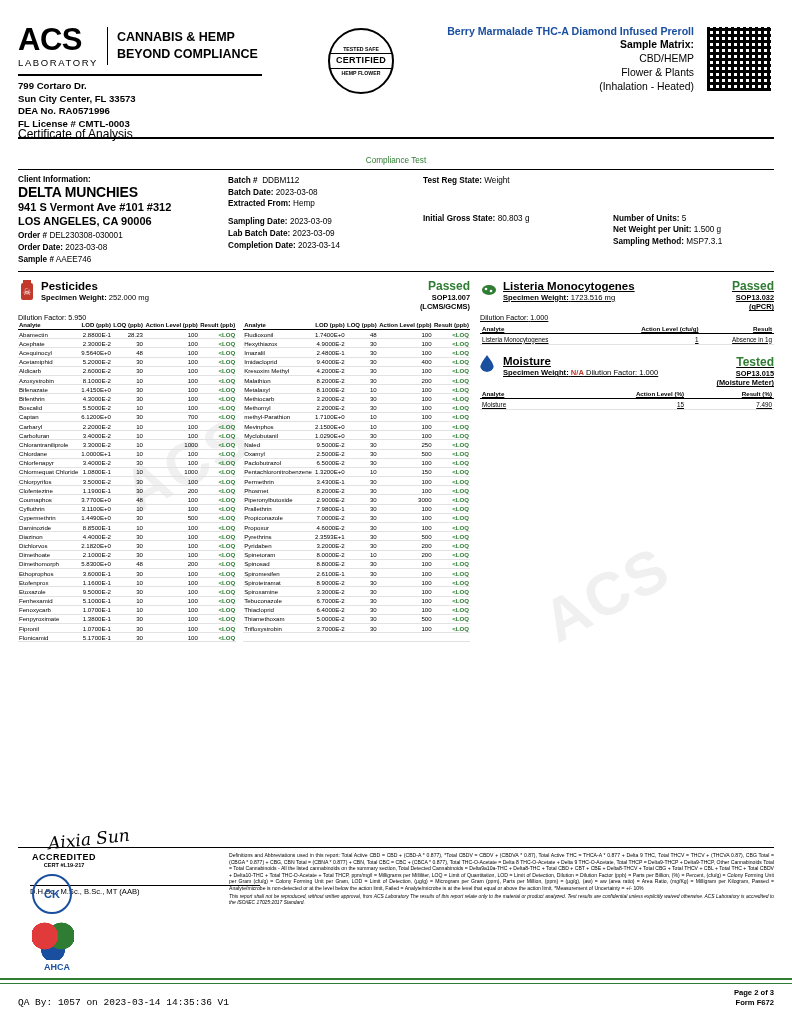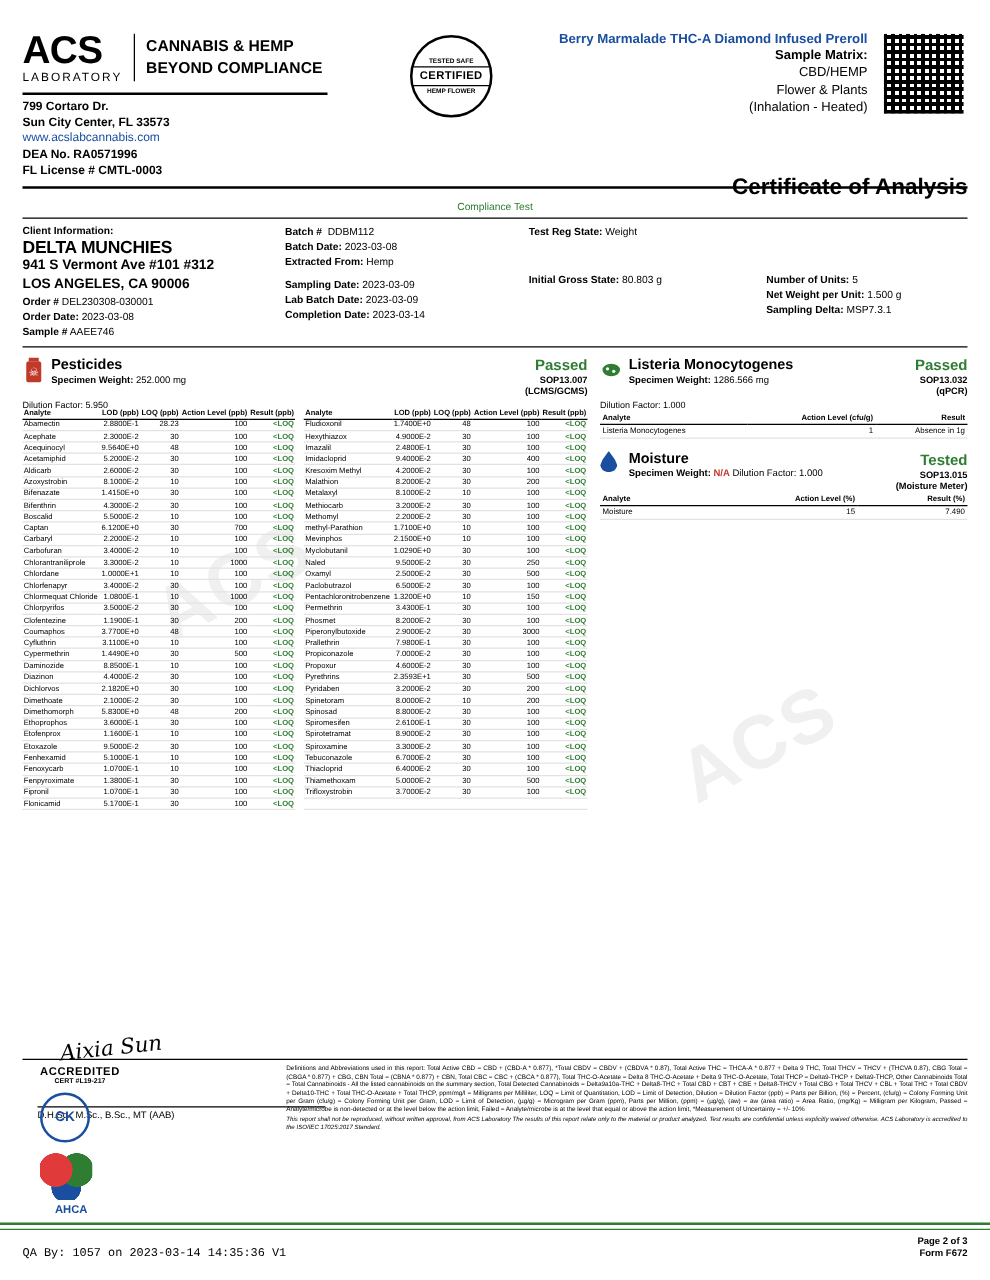--- a/index.html
+++ b/index.html
@@ -41,41 +41,41 @@
   .prod .name { color:#1a4fa0; font-weight:bold; font-size:10.6px; }
   .prod .sm { font-weight:bold; }
   .qr { width:70px; height:70px; background:
       repeating-linear-gradient(90deg,#000 0 3px,#fff 3px 6px),
       repeating-linear-gradient(0deg,#000 0 3px,#fff 3px 6px);
       background-blend-mode:multiply; border:3px solid #fff; }
 
   .rule-main { border-top:2px solid #000; margin:6px 0 0 0; }
 
   
-  .coa-title { text-align:right; font-size:18px; font-weight:bold; margin-top:-26px; }
-  .coa-sub { text-align:center; font-size:8.2px; color:#2e7d32; margin-top:1px; }
+  .coa-title { text-align:left; font-size:12px; font-weight:normal; margin-top:-26px; }
+  .coa-sub { text-align:center; font-size:8.2px; color:#2e7d32; margin-top:15px; }
   .rule-thin { border-top:1px solid #000; margin-top:4px; }
 
   
   .info { display:flex; font-size:8.2px; padding-top:5px; position:relative; z-index:2; }
   .info-col1 { width:210px; }
   .info-col2 { width:195px; }
   .info-col3 { flex:1; }
   .ci-label { font-size:8.2px; font-weight:bold; }
   .client-name { font-size:14px; font-weight:bold; letter-spacing:-0.2px; }
   .client-addr { font-size:11px; font-weight:bold; line-height:1.3; }
   .kv { line-height:1.45; }
   .kv b { font-weight:bold; }
   .kv .val { font-weight:normal; }
   .rule-thin2 { border-top:1px solid #000; margin-top:5px; }
 
   
   .body-cols { display:flex; position:relative; z-index:2; margin-top:4px; }
   .left-col { width:452px; }
-  .right-col { flex:1; padding-left:10px; }
+  .right-col { flex:1; padding-left:10px;text-decoration:underline; }
 
   .sect-head { display:flex; align-items:flex-start; }
   .sect-icon { width:18px; height:20px; margin-right:5px; flex:none; }
   .sect-title { font-size:11.5px; font-weight:bold; }
   .sect-sub { font-size:7.6px; margin-top:1px; }
   .sect-sub b { font-weight:bold; }
   .pass { color:#2e7d32; font-weight:bold; font-size:12px; text-align:right; line-height:1.1; }
   .passsm { font-size:7.4px; color:#000; font-weight:bold; text-align:right; }
   .tested { color:#2e7d32; font-weight:bold; font-size:12px; text-align:right; }
   .sect-head-row { display:flex; justify-content:space-between; align-items:flex-start; }
@@ -149,21 +149,20 @@
         <div class="logo-div"></div>
         <div class="logo-right">
           <div>CANNABIS &amp; HEMP</div>
           <div>BEYOND COMPLIANCE</div>
         </div>
       </div>
       <div class="logo-rule"></div>
       <div class="addr">
         <div>799 Cortaro Dr.</div>
         <div>Sun City Center, FL 33573</div>
-        <div class="blue">www.acslabcannabis.com</div>
         <div class="lic">DEA No. RA0571996</div>
         <div class="lic">FL License # CMTL-0003</div>
       </div>
     </div>
 
     <div class="seal-wrap">
       <div class="seal">
         <div>TESTED SAFE</div>
         <div class="mid">CERTIFIED</div>
         <div>HEMP FLOWER</div>
@@ -210,21 +209,21 @@
     <div class="info-col3">
       <div class="kv"><b>Test Reg State:</b> <span class="val">Weight</span></div>
       <div style="height:26px"></div>
       <div style="display:flex">
         <div style="width:190px">
           <div class="kv"><b>Initial Gross State:</b> <span class="val">80.803 g</span></div>
         </div>
         <div>
           <div class="kv"><b>Number of Units:</b> <span class="val">5</span></div>
           <div class="kv"><b>Net Weight per Unit:</b> <span class="val">1.500 g</span></div>
-          <div class="kv"><b>Sampling Delta:</b> <span class="val">MSP7.3.1</span></div>
+          <div class="kv"><b>Sampling Method:</b> <span class="val">MSP7.3.1</span></div>
         </div>
       </div>
     </div>
   </div>
   <div class="rule-thin2"></div>
 
   <div class="body-cols">
 
     <div class="left-col">
       <div class="sect-head-row" style="padding-top:4px">
@@ -718,21 +717,21 @@
           <div class="sect-head">
             <div class="sect-icon">
               <svg viewBox="0 0 18 20" width="18" height="20">
                   <ellipse cx="9" cy="10" rx="7" ry="5" fill="#2e7d32"></ellipse>
                   <circle cx="6" cy="9" r="1.3" fill="#fff"></circle>
                   <circle cx="11" cy="11" r="1.3" fill="#fff"></circle>
                 </svg>
             </div>
             <div>
               <div class="sect-title">Listeria Monocytogenes</div>
-              <div class="sect-sub"><b>Specimen Weight:</b> <span>1286.566 mg</span></div>
+              <div class="sect-sub"><b>Specimen Weight:</b> <span>1723.516 mg</span></div>
             </div>
           </div>
           <div>
             <div class="pass">Passed</div>
             <div class="passsm">SOP13.032</div>
             <div class="passsm">(qPCR)</div>
           </div>
         </div>
         <div class="dil"><span>Dilution Factor:</span> <span>1.000</span></div>
 

